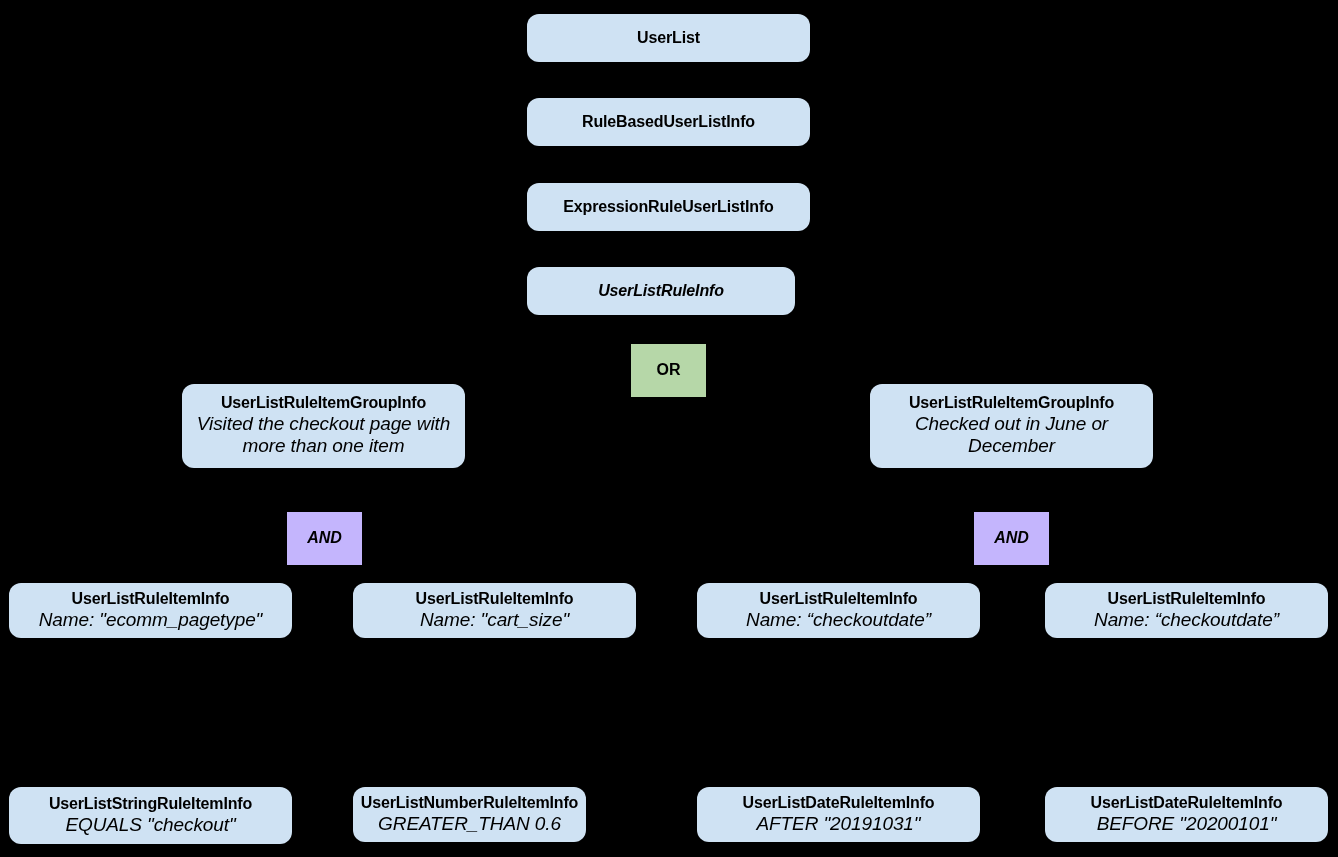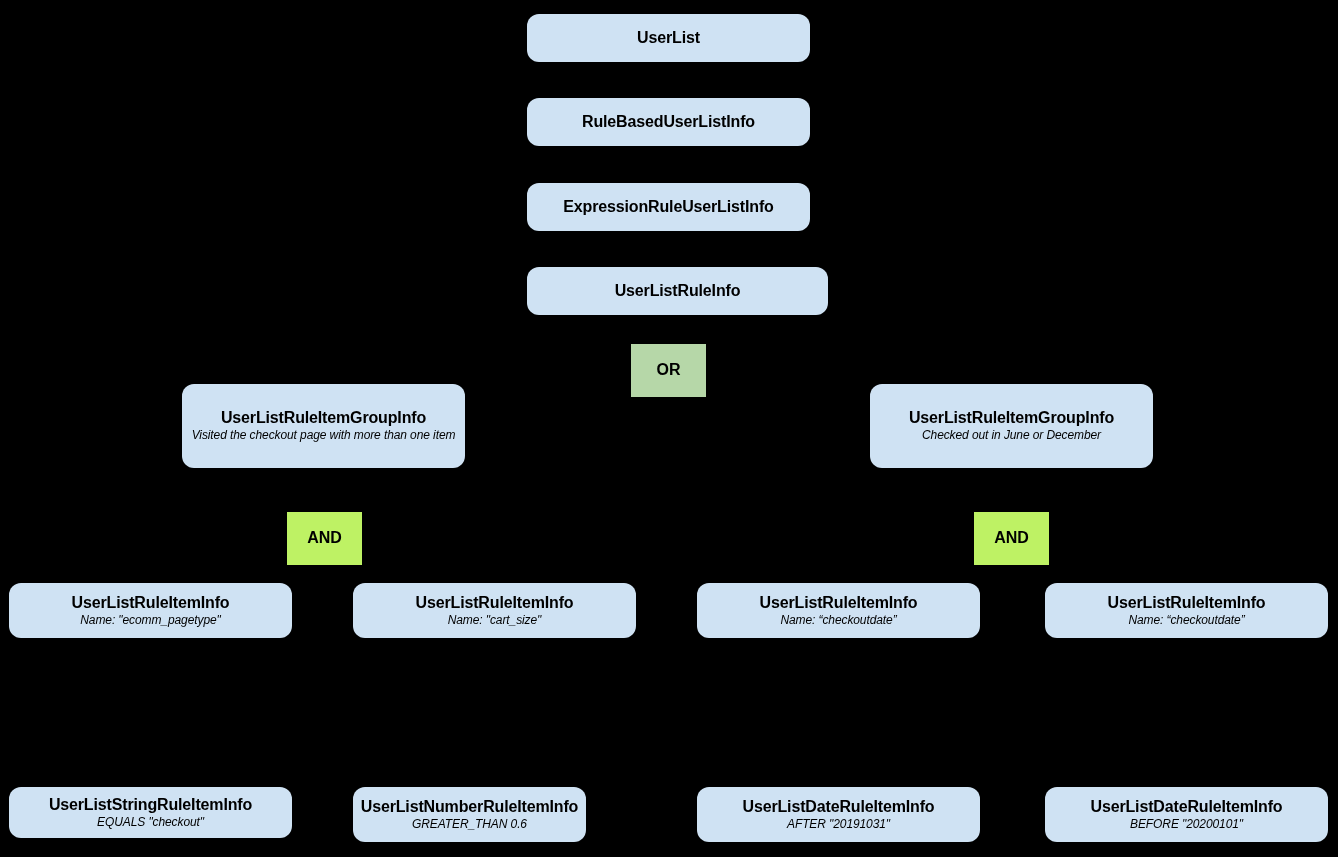--- a/index.html
+++ b/index.html
@@ -40,32 +40,32 @@
     border-radius: 12px;
     padding: 4px 8px;
   }
 
   
   .op {
     border-radius: 0;
     padding: 0;
   }
   .op-or  { background: #b6d7a8; }
-  .op-and { background: #bef264; }
+  .op-and { background: #c4b5fd; font-style: italic; }
 
   .title {
     font-weight: bold;
     font-size: 16px;
     letter-spacing: -0.15px;
     white-space: nowrap;
   }
 
   .subtitle {
     font-style: italic;
-    font-size: 12px;
+    font-size: 19px;
     letter-spacing: -0.1px;
   }
 
   .op-label {
     font-weight: bold;
     font-size: 16px;
   }
 
   
   #edges {
@@ -107,21 +107,21 @@
   </div>
 
   <div class="node box" style="left:527px; top:98px; width:283px; height:48px;">
     <div class="title">RuleBasedUserListInfo</div>
   </div>
 
   <div class="node box" style="left:527px; top:183px; width:283px; height:48px;">
     <div class="title">ExpressionRuleUserListInfo</div>
   </div>
 
-  <div class="node box" style="left:527px; top:267px; width:301px; height:48px;">
+  <div class="node box" style="left:527px; top:267px; width:268px; height:48px;font-style:italic;">
     <div class="title">UserListRuleInfo</div>
   </div>
 
   <div class="node op op-or" style="left:631px; top:344px; width:75px; height:53px;">
     <div class="op-label">OR</div>
   </div>
 
   <div class="node box" style="left:182px; top:384px; width:283px; height:84px;">
     <div class="title">UserListRuleItemGroupInfo</div>
     <div class="subtitle">Visited the checkout page with more than one item</div>
@@ -153,21 +153,21 @@
   <div class="node box" style="left:697px; top:583px; width:283px; height:55px;">
     <div class="title">UserListRuleItemInfo</div>
     <div class="subtitle">Name: “checkoutdate”</div>
   </div>
 
   <div class="node box" style="left:1045px; top:583px; width:283px; height:55px;">
     <div class="title">UserListRuleItemInfo</div>
     <div class="subtitle">Name: “checkoutdate”</div>
   </div>
 
-  <div class="node box" style="left:9px; top:787px; width:283px; height:51px;align-items:center;">
+  <div class="node box" style="left:9px; top:787px; width:283px; height:57px;align-items:center;">
     <div class="title">UserListStringRuleItemInfo</div>
     <div class="subtitle">EQUALS "checkout"</div>
   </div>
 
   <div class="node box" style="left:353px; top:787px; width:233px; height:55px;">
     <div class="title">UserListNumberRuleItemInfo</div>
     <div class="subtitle">GREATER_THAN 0.6</div>
   </div>
 
   <div class="node box" style="left:697px; top:787px; width:283px; height:55px;">

